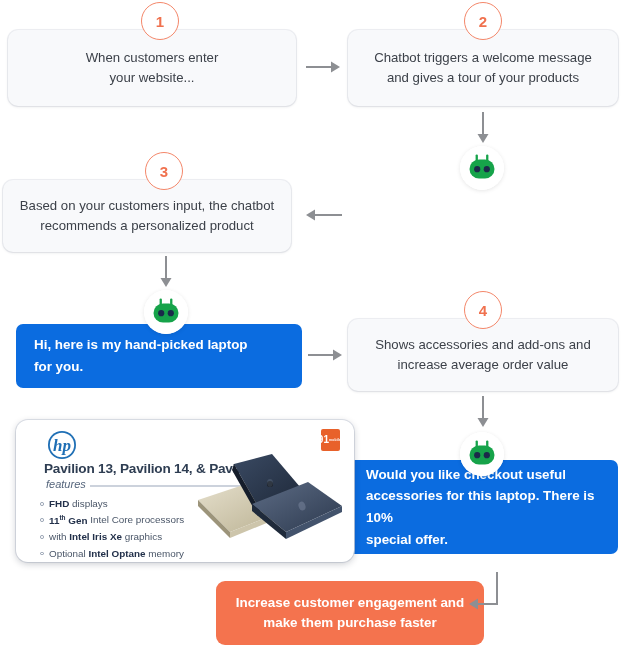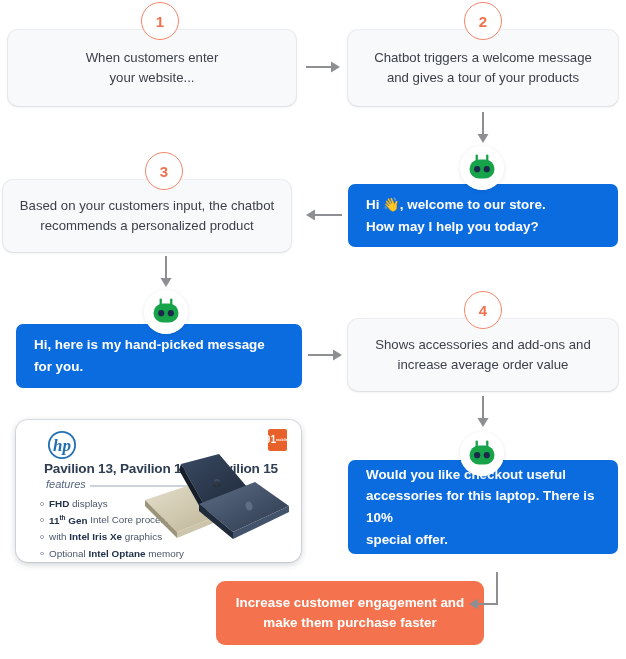--- a/index.html
+++ b/index.html
@@ -171,24 +171,20 @@
     <svg viewBox="0 0 44 44">
       <circle cx="22" cy="22" r="22" fill="#ffffff"></circle>
       <rect x="15.6" y="8.5" width="2.3" height="7.5" rx="1.1" fill="#16a34a"></rect>
       <rect x="26.1" y="8.5" width="2.3" height="7.5" rx="1.1" fill="#16a34a"></rect>
       <rect x="9.5" y="13.5" width="25" height="19" rx="9.5" fill="#16a34a"></rect>
       <circle cx="17.2" cy="23.2" r="3.1" fill="#1b2a4a"></circle>
       <circle cx="26.8" cy="23.2" r="3.1" fill="#1b2a4a"></circle>
     </svg>
   </div>
 
-  <div class="bubble node" style="left:348px;top:184px;width:270px;height:63px;">
-    <span>Hi 👋, welcome to our store.</span>
-    <span>How may I help you today?</span>
-  </div>
 
   <div class="arrow" style="left:304px;top:208px;">
     <svg width="38" height="14" viewBox="0 0 38 14">
       <line x1="11" y1="7" x2="38" y2="7" stroke="#8d8f93" stroke-width="2"></line>
       <path d="M11 1.5 L2 7 L11 12.5 Z" fill="#8d8f93"></path>
     </svg>
   </div>
 
   <div class="badge node" style="left:145px;top:152px;">3</div>
   <div class="card node" style="left:3px;top:180px;width:288px;height:72px;">
@@ -210,21 +206,21 @@
       <circle cx="22" cy="22" r="22" fill="#ffffff"></circle>
       <rect x="15.6" y="8.5" width="2.3" height="7.5" rx="1.1" fill="#16a34a"></rect>
       <rect x="26.1" y="8.5" width="2.3" height="7.5" rx="1.1" fill="#16a34a"></rect>
       <rect x="9.5" y="13.5" width="25" height="19" rx="9.5" fill="#16a34a"></rect>
       <circle cx="17.2" cy="23.2" r="3.1" fill="#1b2a4a"></circle>
       <circle cx="26.8" cy="23.2" r="3.1" fill="#1b2a4a"></circle>
     </svg>
   </div>
 
   <div class="bubble node" style="left:16px;top:324px;width:286px;height:64px;">
-    <span>Hi, here is my hand-picked message</span>
+    <span>Hi, here is my hand-picked laptop</span>
     <span>for you.</span>
   </div>
 
   <div class="arrow" style="left:308px;top:348px;">
     <svg width="36" height="14" viewBox="0 0 36 14">
       <line x1="0" y1="7" x2="25" y2="7" stroke="#8d8f93" stroke-width="2"></line>
       <path d="M25 1.5 L34 7 L25 12.5 Z" fill="#8d8f93"></path>
     </svg>
   </div>
 
@@ -253,21 +249,21 @@
       <circle cx="26.8" cy="23.2" r="3.1" fill="#1b2a4a"></circle>
     </svg>
   </div>
 
   <div class="bubble node" style="left:348px;top:460px;width:270px;height:94px;">
     <span>Would you like checkout useful</span>
     <span>accessories for this laptop. There is 10%</span>
     <span>special offer.</span>
   </div>
 
-  <div class="ad" style="left:16px;top:420px;width:285px;height:142px;">
+  <div class="ad" style="left:16px;top:420px;width:338px;height:142px;">
     <div class="ad-inner">
 
       <div class="hp-logo">
         <svg viewBox="0 0 30 30" width="30" height="30">
           <circle cx="15" cy="15" r="14" fill="#1f6fb5"></circle>
           <circle cx="15" cy="15" r="12.2" fill="#ffffff"></circle>
           <text x="15" y="21" text-anchor="middle" font-family="'Liberation Serif',serif" font-size="17" font-style="italic" font-weight="700" fill="#1f6fb5">hp</text>
         </svg>
       </div>
 

